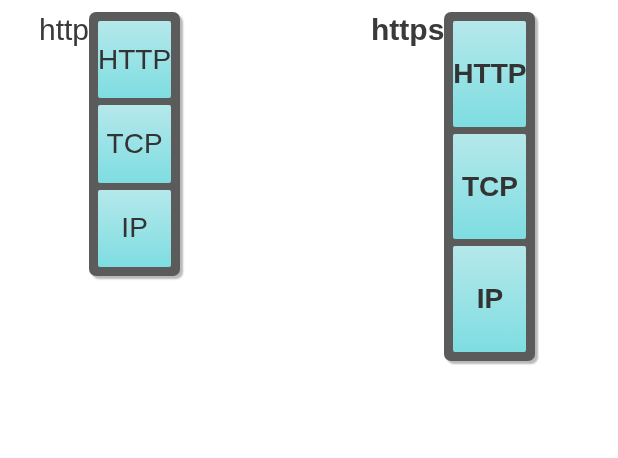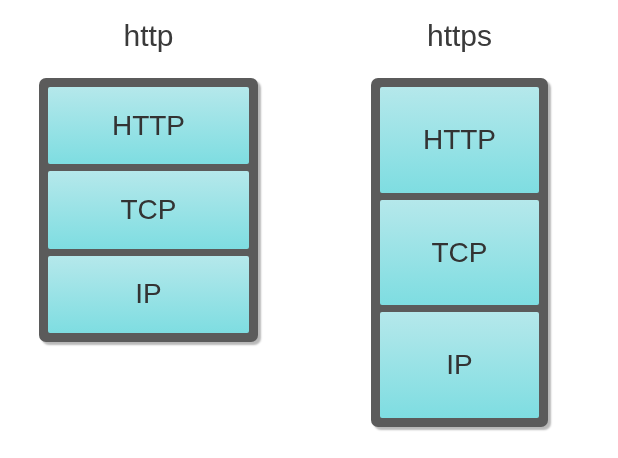--- a/index.html
+++ b/index.html
@@ -10,26 +10,26 @@
   }
   .canvas {
     position: relative;
     width: 618px;
     height: 458px;
     background: #ffffff;
     overflow: hidden;
   }
   .stack-column {
     position: absolute;
-    top: 18px;
+    top: 12px;
     display: flex;
-    flex-direction: column;
+    flex-direction: row;
   }
   .stack-column.left  { left: 39px;  width: 219px; }
-  .stack-column.right { left: 371px; width: 177px; }
+  .stack-column.right { left: 371px; width: 177px; font-weight: bold; }
   .stack-title {
     text-align: center;
     font-size: 30px;
     line-height: 35px;
     color: #3a3a3a;
     margin-bottom: 25px;
     user-select: none;
   }
   .stack-frame {
     background: #5b5b5b;

